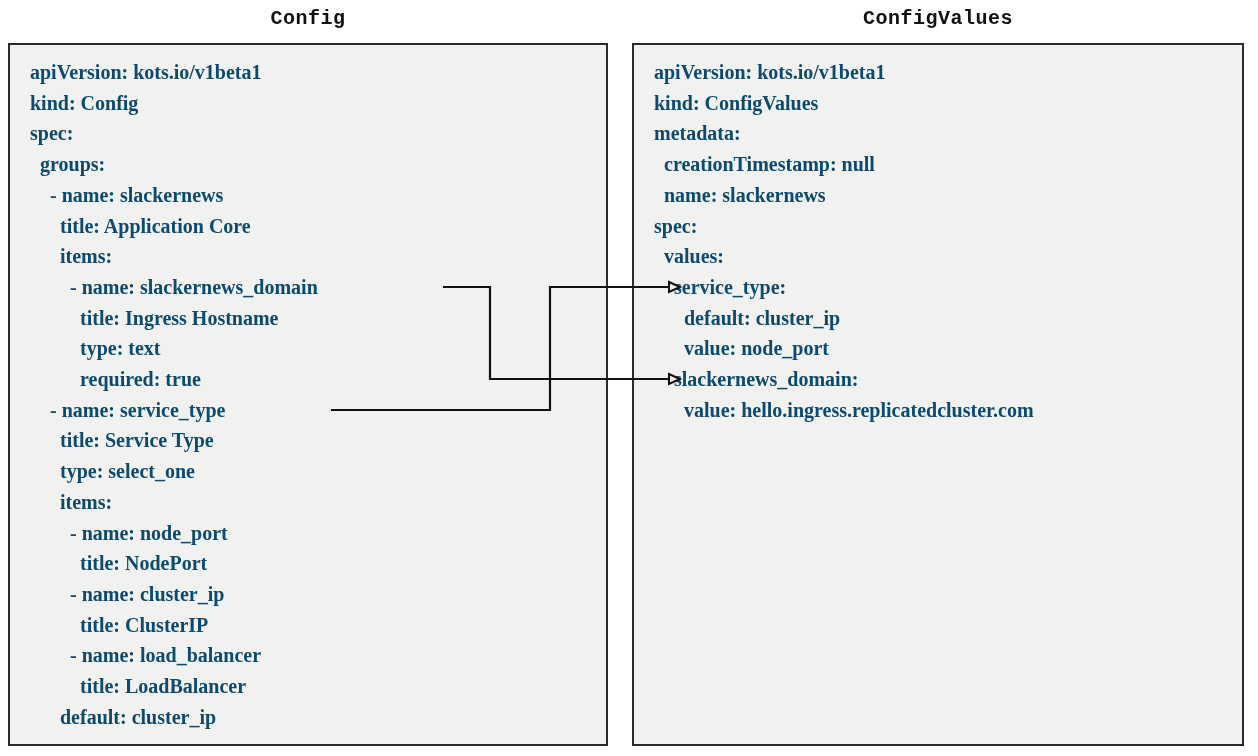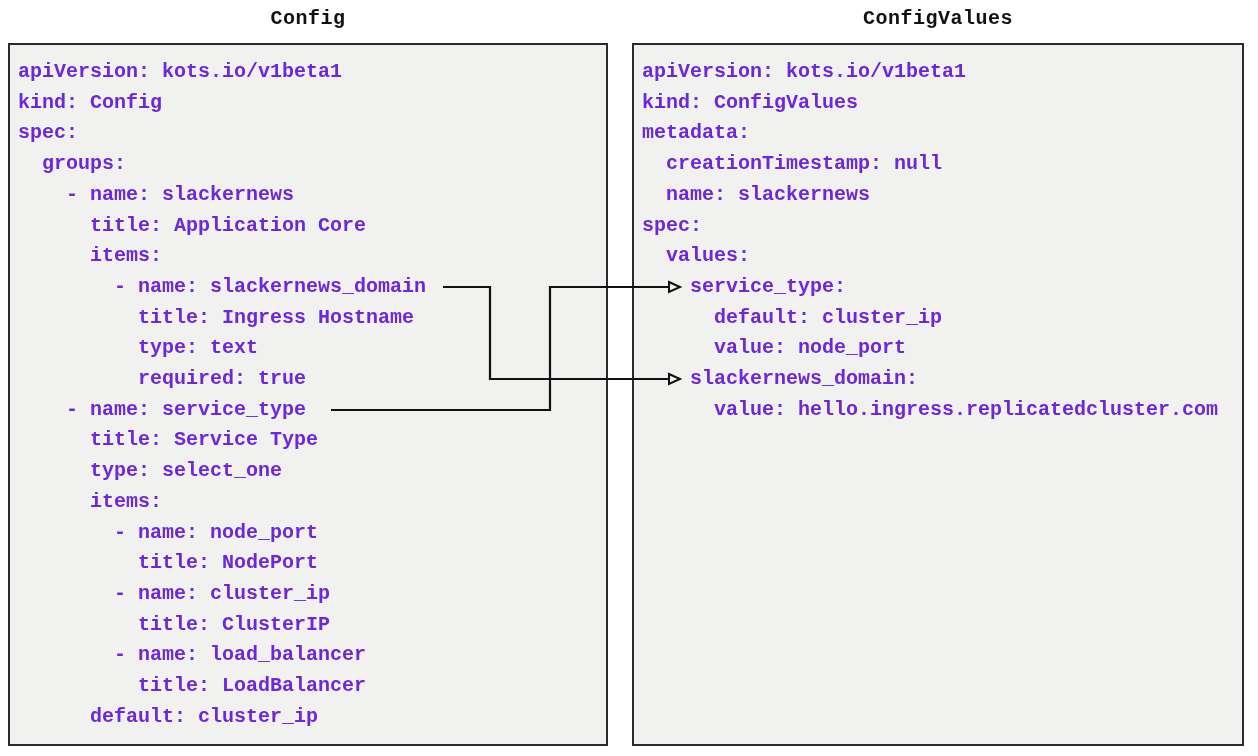--- a/index.html
+++ b/index.html
@@ -30,26 +30,26 @@
     top: 43px;
     height: 703px;
     box-sizing: border-box;
     background: #f1f1ef;
     border: 2px solid #2b2b2b;
   }
   .panel.left  { left: 8px;   width: 600px; }
   .panel.right { left: 632px; width: 612px; }
   .code {
     margin: 0;
-    padding: 12px 0 0 8px;
-    font-family: Liberation Mono, monospace;
+    padding: 12px 0 0 20px;
+    font-family: Liberation Serif, serif;
     font-weight: bold;
     font-size: 20px;
     line-height: 30.7px;
-    color: #6d28d9;
+    color: #0c4a6e;
     white-space: pre;
   }
   .overlay {
     position: absolute;
     left: 0;
     top: 0;
     pointer-events: none;
   }
   .overlay .shaft {
     stroke: #111111;

